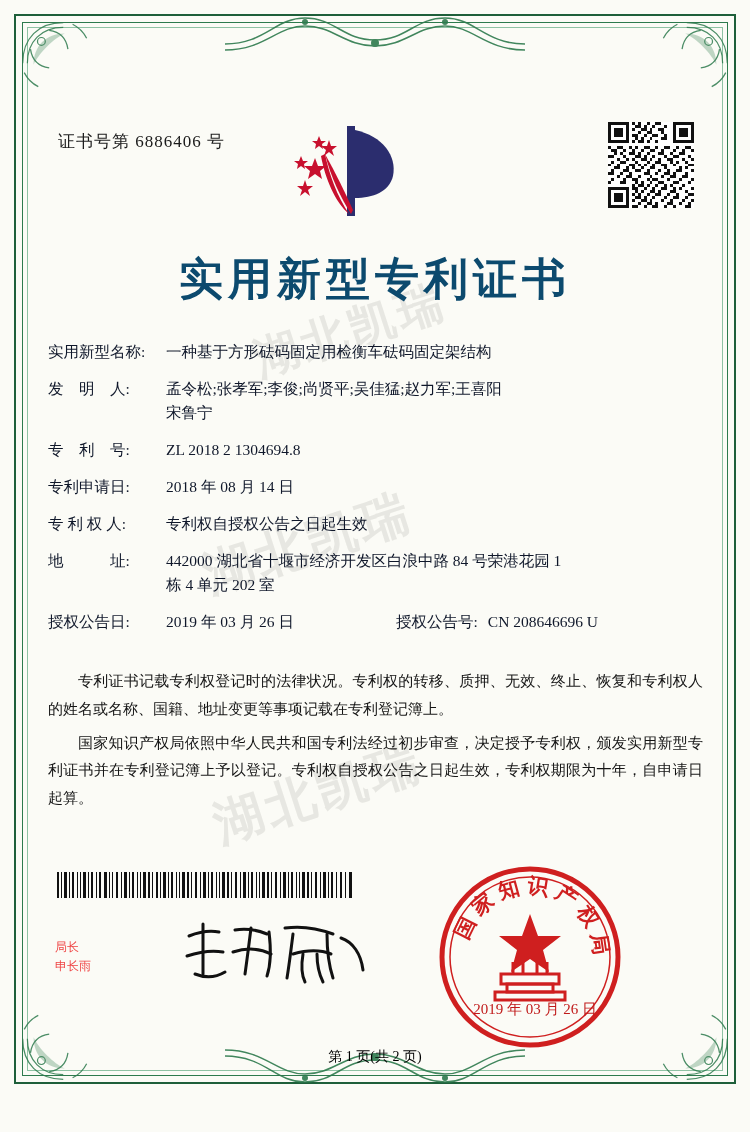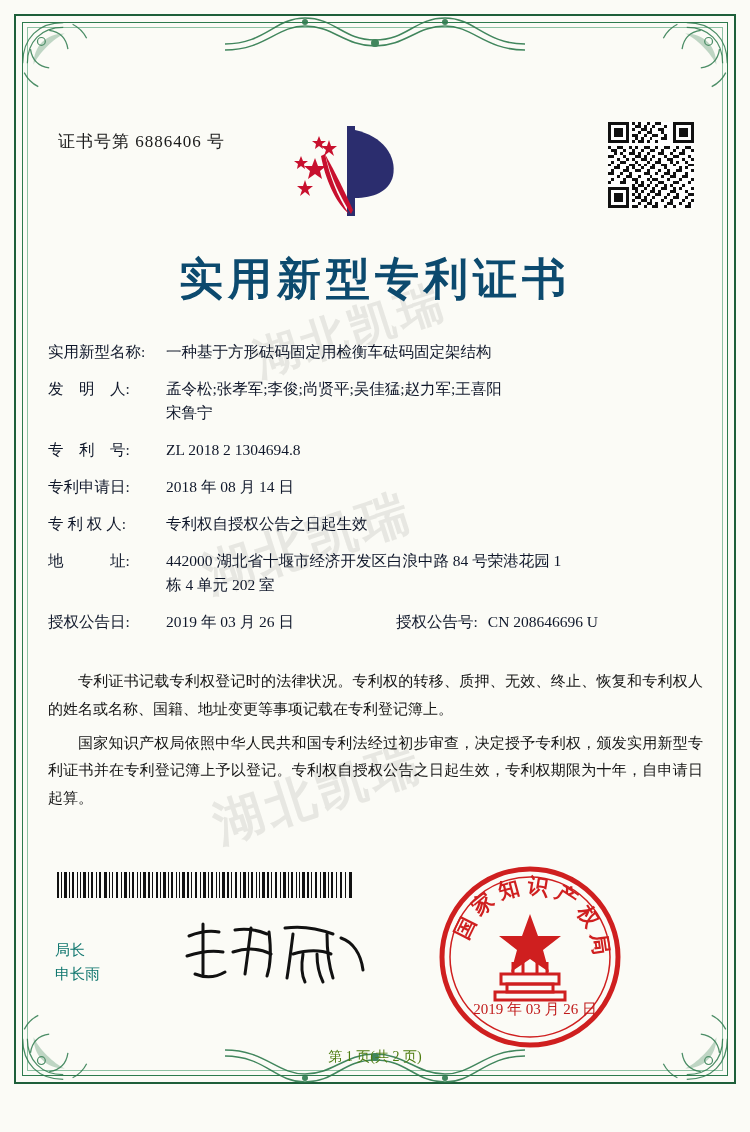--- a/index.html
+++ b/index.html
@@ -179,23 +179,23 @@
     position: absolute;
     left: 55px; top: 872px;
     width: 300px; height: 26px;
   }
   .barcode svg { width:100%; height:100%; display:block; }
 
   
   .sig-label {
     position: absolute;
     left: 55px; top: 938px;
-    font-size: 15px;
+    font-size: 12px;
     line-height: 1.6;
-    color: #0f766e;
+    color: #ef4444;
   }
   .sig-img {
     position: absolute;
     left: 175px; top: 912px;
     width: 200px; height: 78px;
   }
   .sig-img svg { width:100%; height:100%; display:block; }
 
   
   .seal {
@@ -213,21 +213,21 @@
     font-size: 15px;
     color: #c01a1a;
     font-family: "Liberation Serif", serif;
   }
 
   .page-no {
     position: absolute;
     left: 0; right: 0; top: 1048px;
     text-align: center;
     font-size: 14px;
-    color: #4d7c0f;
+    color: #000000;
   }
 
   .footer-note {
     position: absolute;
     left: 0; right: 0; top: 1098px;
     text-align: center;
     font-size: 15px;
     color: #111;
     letter-spacing: 1px;
   }

